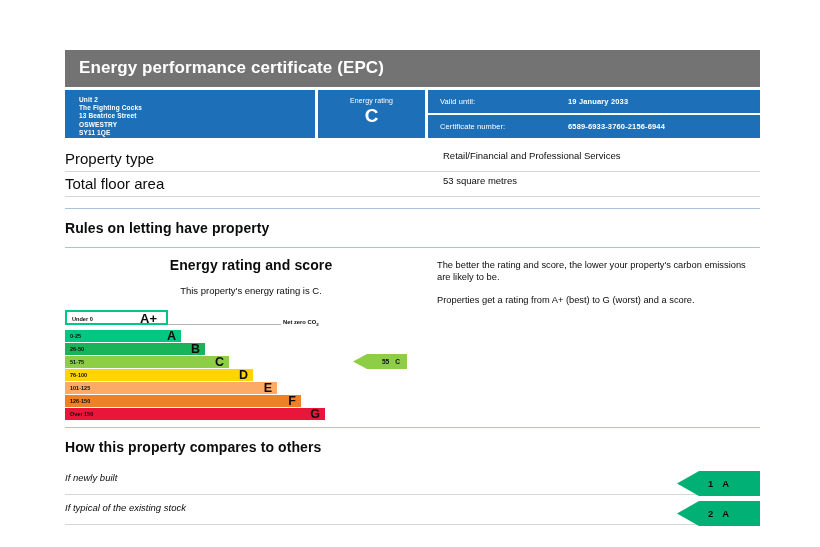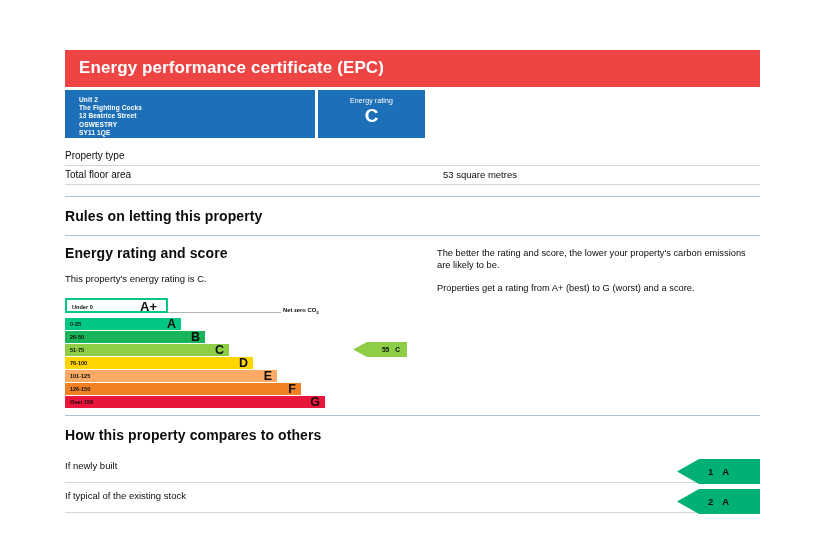--- a/index.html
+++ b/index.html
@@ -17,21 +17,21 @@
   }
   .page {
     position: absolute;
     left: 65px;
     top: 50px;
     width: 695px;
   }
 
   
   .title-bar {
-    background: #ef4444;
+    background: #737373;
     color: #ffffff;
     font-size: 17px;
     font-weight: bold;
     padding: 8px 14px 9px 14px;
     letter-spacing: 0.1px;
   }
   .header-strip {
     display: flex;
     margin-top: 3px;
     height: 48px;
@@ -100,21 +100,21 @@
   .prop-table {
     margin-top: 9px;
   }
   .prop-row {
     display: flex;
     padding: 3px 0 4px 0;
     border-bottom: 1px solid #d6d6d6;
   }
   .prop-key {
     width: 378px;
-    font-size: 10px;
+    font-size: 15px;
   }
   .prop-val {
     font-size: 9.5px;
   }
 
   .rule-hr {
     border: 0;
     border-top: 1.5px solid #a6c4dd;
     margin: 11px 0 0 0;
   }
@@ -129,21 +129,21 @@
     font-size: 9.5px;
     margin: 11px 0 0 0;
     line-height: 13px;
   }
 
   
   .score-cols {
     display: flex;
     margin-top: 9px;
   }
-  .score-left { width: 372px; }
+  .score-left { width: 372px; text-align: center; }
   .score-right { flex: 1; padding-top: 2px; }
   .score-right p {
     font-size: 9.3px;
     line-height: 12px;
     margin: 0 0 11px 0;
   }
 
   .chart {
     position: relative;
     margin-top: 13px;
@@ -236,20 +236,21 @@
   .cmp-row {
     position: relative;
     height: 29px;
     border-bottom: 1px solid #d6d6d6;
   }
   .cmp-lbl {
     position: absolute;
     left: 0;
     top: 7px;
     font-size: 9.5px;
+    font-style: italic;
   }
   .cmp-arrow {
     position: absolute;
     right: 0;
     top: 6px;
     width: 83px;
     height: 25px;
     background: #00b074;
     display: flex;
     align-items: center;
@@ -282,35 +283,46 @@
       <div class="addr-line">13 Beatrice Street</div>
       <div class="addr-line">OSWESTRY</div>
       <div class="addr-line">SY11 1QE</div>
     </div>
 
     <div class="rating-block">
       <div class="lbl">Energy rating</div>
       <div class="val">C</div>
     </div>
 
+    <div class="cert-block">
+      <div class="cert-row">
+        <div class="cert-key">Valid until:</div>
+        <div class="cert-val">19 January 2033</div>
+      </div>
+      <div class="cert-row">
+        <div class="cert-key">Certificate number:</div>
+        <div class="cert-val">6589-6933-3760-2156-6944</div>
+      </div>
+    </div>
   </div>
 
   <div class="prop-table">
     <div class="prop-row">
       <div class="prop-key">Property type</div>
+      <div class="prop-val">Retail/Financial and Professional Services</div>
     </div>
     <div class="prop-row">
       <div class="prop-key">Total floor area</div>
       <div class="prop-val">53 square metres</div>
     </div>
   </div>
 
   <hr class="rule-hr">
 
-  <h2 class="sect">Rules on letting this property</h2>
+  <h2 class="sect">Rules on letting have property</h2>
 
   <hr class="rule-hr">
 
   <div class="score-cols">
     <div class="score-left">
       <h2 class="sect" style="margin-top:0">Energy rating and score</h2>
       <p class="body-txt">This property's energy rating is C.</p>
 
       <div class="chart">
         <div class="aplus">

